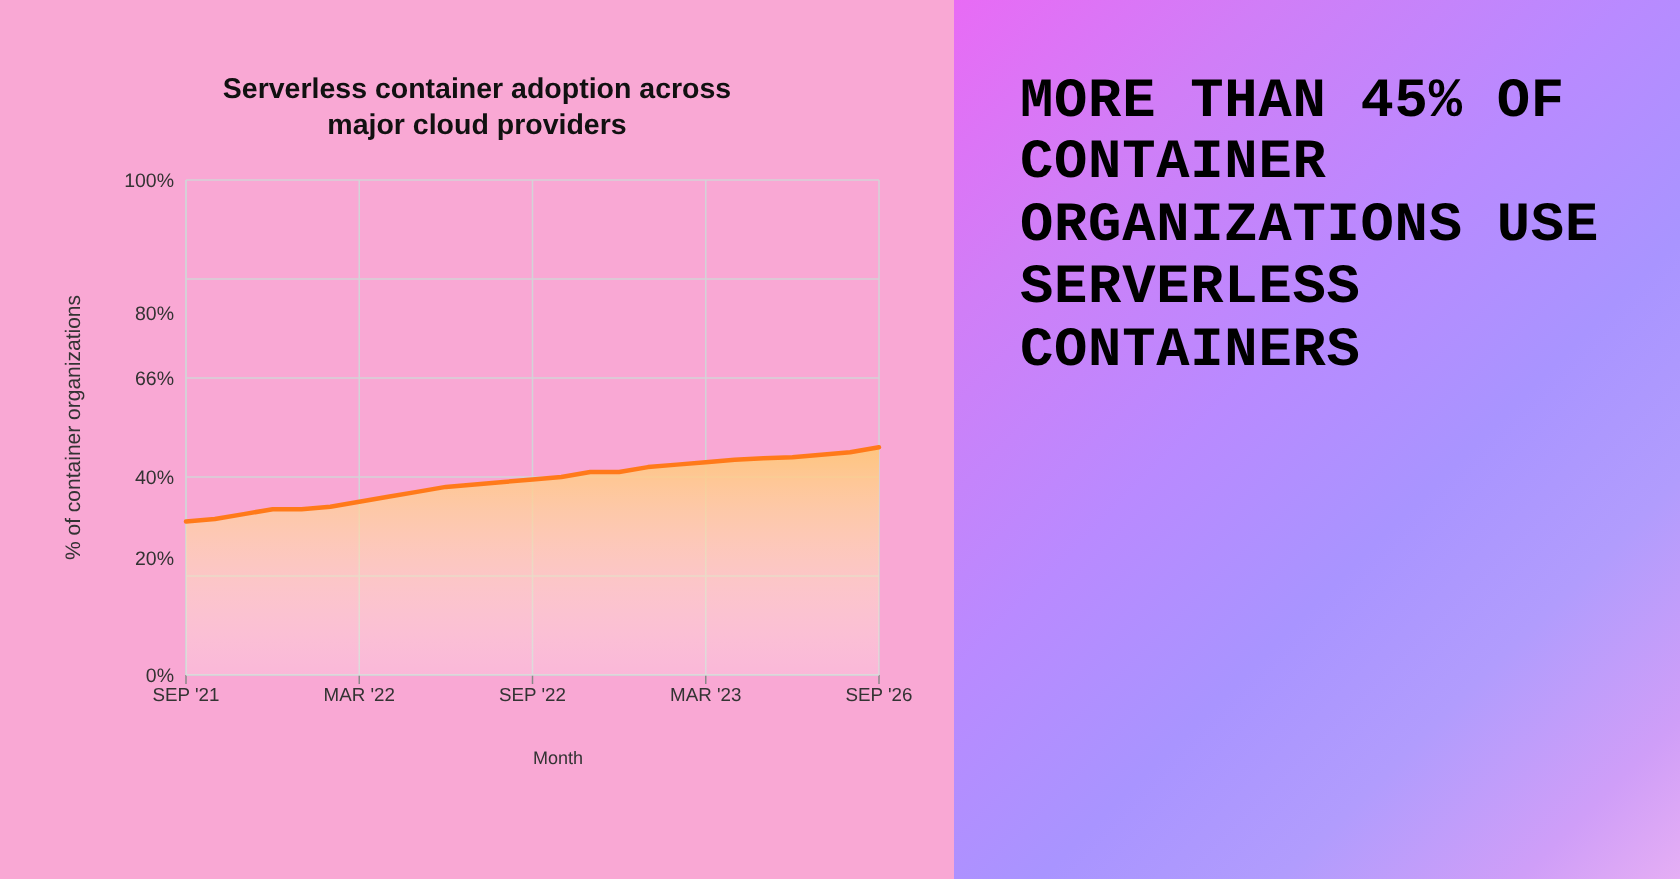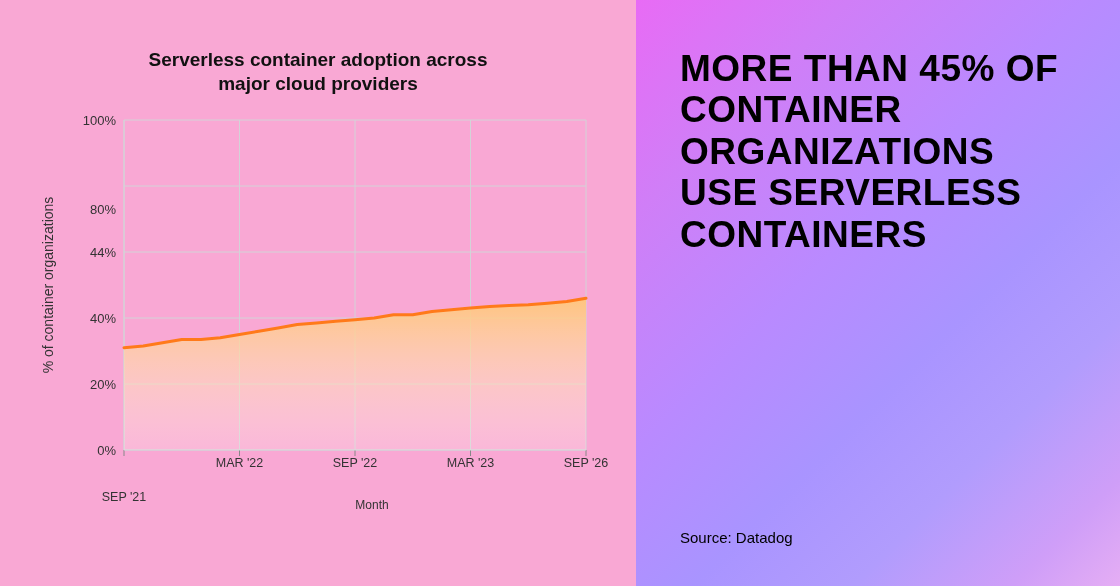--- a/index.html
+++ b/index.html
@@ -1,19 +1,19 @@
 <!DOCTYPE html>
 <html><head>
 <meta charset="utf-8">
 <style>
   * { box-sizing: border-box; margin: 0; padding: 0; }
   html, body { width: 1120px; height: 586px; font-family: -apple-system, BlinkMacSystemFont, "Segoe UI", Helvetica, Arial, sans-serif; }
   .main { display: flex; width: 1120px; height: 586px; }
   .left { width: 636px; height: 586px; background: #f9a8d4; position: relative; }
-  .right { width: 484px; height: 586px; position: relative; background: linear-gradient(135deg, #e86bf5 0%, #d07ef7 20%, #b98aff 42%, #a994ff 60%, #b19cfd 75%, #cf9ef8 90%, #e5aef4 100%); padding: 48px 44px 40px 44px; display: flex; flex-direction: column; justify-content: space-between; }
+  .right { width: 484px; height: 586px; position: relative; background: linear-gradient(135deg, #e86bf5 0%, #d07ef7 20%, #b98aff 42%, #a994ff 60%, #b19cfd 75%, #cf9ef8 90%, #e5aef4 100%); padding: 48px 44px 40px 44px; display: flex; flex-direction: column; justify-content: space-between; font-family: Liberation Mono, monospace; }
   .headline { font-size: 37px; font-weight: 900; letter-spacing: 0.5px; line-height: 1.12; color: #000; text-transform: uppercase; }
   .source { font-size: 15px; color: #000; }
   .chart-title { position: absolute; top: 48px; left: 0; width: 636px; text-align: center; font-size: 19px; font-weight: 700; line-height: 1.25; color: #111; }
   .plot { position: absolute; left: 124px; top: 120px; width: 462px; height: 330px; }
   .ylabel { position: absolute; left: 48px; top: 285px; transform: translate(-50%,-50%) rotate(-90deg); font-size: 14px; color: #333; white-space: nowrap; }
   .xlabel { position: absolute; left: 372px; top: 498px; transform: translateX(-50%); font-size: 12px; color: #333; }
   .ytick { position: absolute; right: 520px; font-size: 13px; color: #333; text-align: right; transform: translateY(-50%); }
   .xtick { position: absolute; top: 456px; font-size: 12.5px; color: #333; transform: translateX(-50%); white-space: nowrap; }
   svg { overflow: visible; }
 </style>
@@ -22,28 +22,28 @@
 
 <div class="main">
   <div class="left">
     <div class="chart-title">
       <span>Serverless container adoption across<br>major cloud providers</span>
     </div>
     <div class="ylabel">% of container organizations</div>
     <div class="xlabel">Month</div>
     <div id="yticks">
         <div class="ytick" style="top: 450px;">0%</div>
-        <div class="ytick" style="top: 384px;">20%</div>
+        <div class="ytick" style="top: 372px;">20%</div>
         <div class="ytick" style="top: 318px;">40%</div>
-        <div class="ytick" style="top: 252px;">44%</div>
+        <div class="ytick" style="top: 252px;">66%</div>
         <div class="ytick" style="top: 186px; margin-top: 23px;">80%</div>
         <div class="ytick" style="top: 120px; margin-left: 48px;">100%</div>
       </div>
     <div id="xticks">
-        <div class="xtick" style="left: 124px; margin-top: 34px;">SEP '21</div>
+        <div class="xtick" style="left: 124px;">SEP '21</div>
         <div class="xtick" style="left: 239.5px;">MAR '22</div>
         <div class="xtick" style="left: 355px;">SEP '22</div>
         <div class="xtick" style="left: 470.5px;">MAR '23</div>
         <div class="xtick" style="left: 586px;">SEP '26</div>
       </div>
     <svg class="plot" id="plot" width="462" height="330">
         <defs>
           <linearGradient id="areaGrad" x1="0" y1="0" x2="0" y2="1">
             <stop offset="0%" stop-color="#ffc67a" stop-opacity="0.95"></stop>
             <stop offset="100%" stop-color="#fff6ea" stop-opacity="0.2"></stop>
@@ -66,15 +66,14 @@
         <line x1="346.5" x2="346.5" y1="330" y2="336" stroke="#888" stroke-width="1"></line>
         <line x1="462" x2="462" y1="330" y2="336" stroke="#888" stroke-width="1"></line>
         <line x1="0" x2="0" y1="0" y2="330" stroke="#d3d3d7" stroke-width="1"></line>
         <line x1="0" x2="462" y1="330" y2="330" stroke="#d3d3d7" stroke-width="1"></line>
         <path d="M 0 227.7 L 19.25 226.05 L 38.5 222.75 L 57.75 219.45 L 77 219.45 L 96.25 217.8 L 115.5 214.5 L 134.75 211.2 L 154 207.9 L 173.25 204.6 L 192.5 202.95 L 211.75 201.29999999999998 L 231 199.65 L 250.24999999999997 198 L 269.5 194.70000000000002 L 288.75 194.70000000000002 L 308 191.4 L 327.25 189.75 L 346.5 188.1 L 365.75 186.45 L 385 185.46 L 404.25 184.8 L 423.5 183.15 L 442.75 181.5 L 462 178.2 L 462 330 L 0 330 Z" fill="url(#areaGrad)" stroke="none"></path>
         <path d="M 0 227.7 L 19.25 226.05 L 38.5 222.75 L 57.75 219.45 L 77 219.45 L 96.25 217.8 L 115.5 214.5 L 134.75 211.2 L 154 207.9 L 173.25 204.6 L 192.5 202.95 L 211.75 201.29999999999998 L 231 199.65 L 250.24999999999997 198 L 269.5 194.70000000000002 L 288.75 194.70000000000002 L 308 191.4 L 327.25 189.75 L 346.5 188.1 L 365.75 186.45 L 385 185.46 L 404.25 184.8 L 423.5 183.15 L 442.75 181.5 L 462 178.2" fill="none" stroke="#ff7a1a" stroke-width="3" stroke-linejoin="round" stroke-linecap="round"></path>
       </svg>
   </div>
   <div class="right">
     <div class="headline">MORE THAN 45% OF CONTAINER ORGANIZATIONS USE SERVERLESS CONTAINERS</div>
-    <div class="source">Source: Datadog</div>
   </div>
 </div>
 
 </body></html>

